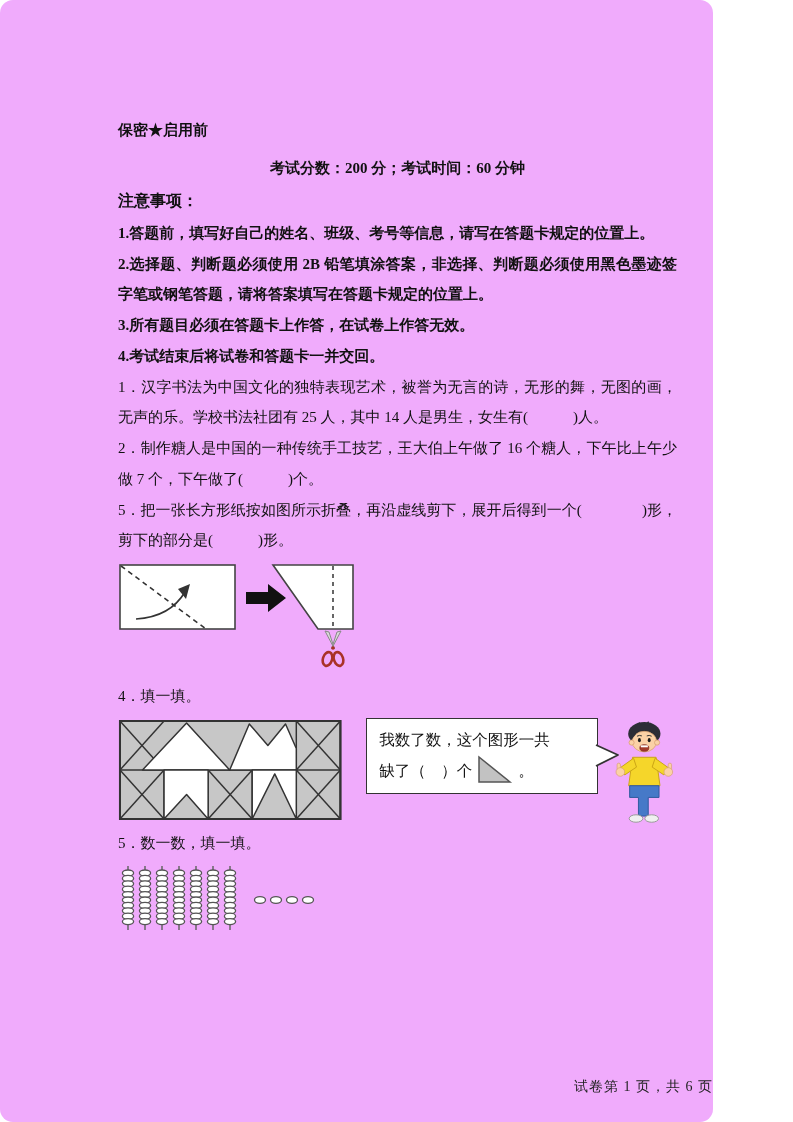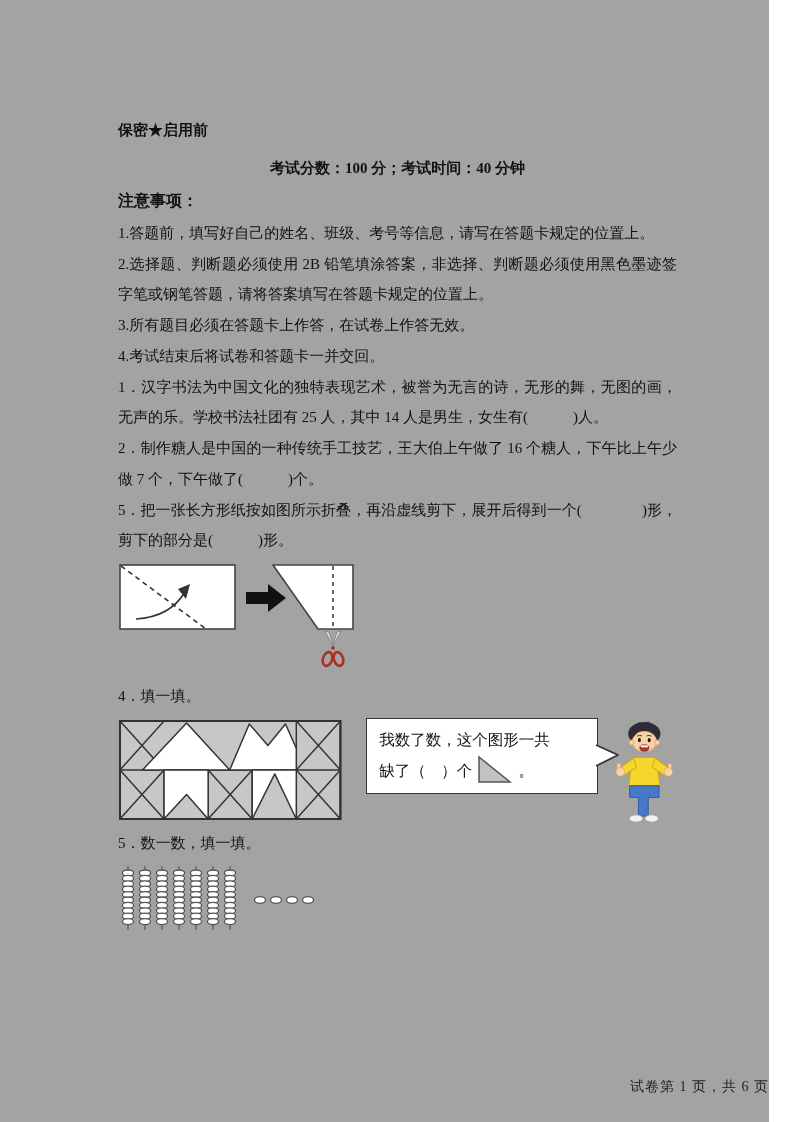--- a/index.html
+++ b/index.html
@@ -1,24 +1,24 @@
 <!DOCTYPE html>
 <html><head>
 <meta charset="utf-8">
 <style>
   html,body{margin:0;padding:0;background:#fff;}
   body{width:793px;height:1122px;overflow:hidden;
        font-family:"Liberation Serif","DejaVu Serif",serif;color:#111;}
-  .page{position:relative;width:769px;height:1122px;background:#a3a3a3;}
+  .page{position:relative;width:713px;height:1122px;background:#f0abfc;border-radius:13px;}
   .content{position:absolute;left:118px;top:120px;width:559px;}
   .classification{font-size:15px;font-weight:700;line-height:1.4;margin-bottom:12px;}
   .title{font-size:21.5px;font-weight:700;text-align:center;line-height:1.95;}
   .exam-info{font-size:15px;font-weight:700;text-align:center;line-height:2;margin-top:2px;}
   .notice-heading{font-size:16px;font-weight:700;line-height:2.05;margin-top:2px;}
-  .notice-item{font-size:15px;font-weight:400;line-height:2.05;text-align:justify;}
+  .notice-item{font-size:15px;font-weight:700;line-height:2.05;text-align:justify;}
   .section-heading{font-size:15.5px;font-weight:700;line-height:2.05;}
   .question{font-size:15px;line-height:2.05;text-align:justify;margin:0;}
   .fig-row{margin:3px 0 2px 0;}
   .tangram-row{display:flex;margin:6px 0 4px 0;}
   .bubble-wrap{position:relative;margin-left:24px;}
   .bubble{position:relative;border:1.6px solid #333;background:#fff;
           padding:5px 10px 7px 12px;width:208px;font-size:15.5px;line-height:2.0;}
   .bubble-line{display:flex;align-items:center;white-space:nowrap;}
   .bubble-pointer{position:absolute;right:-23px;top:26px;}
   .boy{margin-left:14px;}
@@ -27,21 +27,21 @@
 </style>
 </head>
 <body>
 
 <div class="page">
   <div class="content">
 
     <div class="classification">保密★启用前</div>
 
 
-    <div class="exam-info">考试分数：100 分；考试时间：40 分钟</div>
+    <div class="exam-info">考试分数：200 分；考试时间：60 分钟</div>
 
     <div>
       <div class="notice-heading">注意事项：</div>
       <div class="notice-item">1.答题前，填写好自己的姓名、班级、考号等信息，请写在答题卡规定的位置上。</div>
       <div class="notice-item">2.选择题、判断题必须使用 2B 铅笔填涂答案，非选择、判断题必须使用黑色墨迹签字笔或钢笔答题，请将答案填写在答题卡规定的位置上。</div>
       <div class="notice-item">3.所有题目必须在答题卡上作答，在试卷上作答无效。</div>
       <div class="notice-item">4.考试结束后将试卷和答题卡一并交回。</div>
     </div>
 
 

